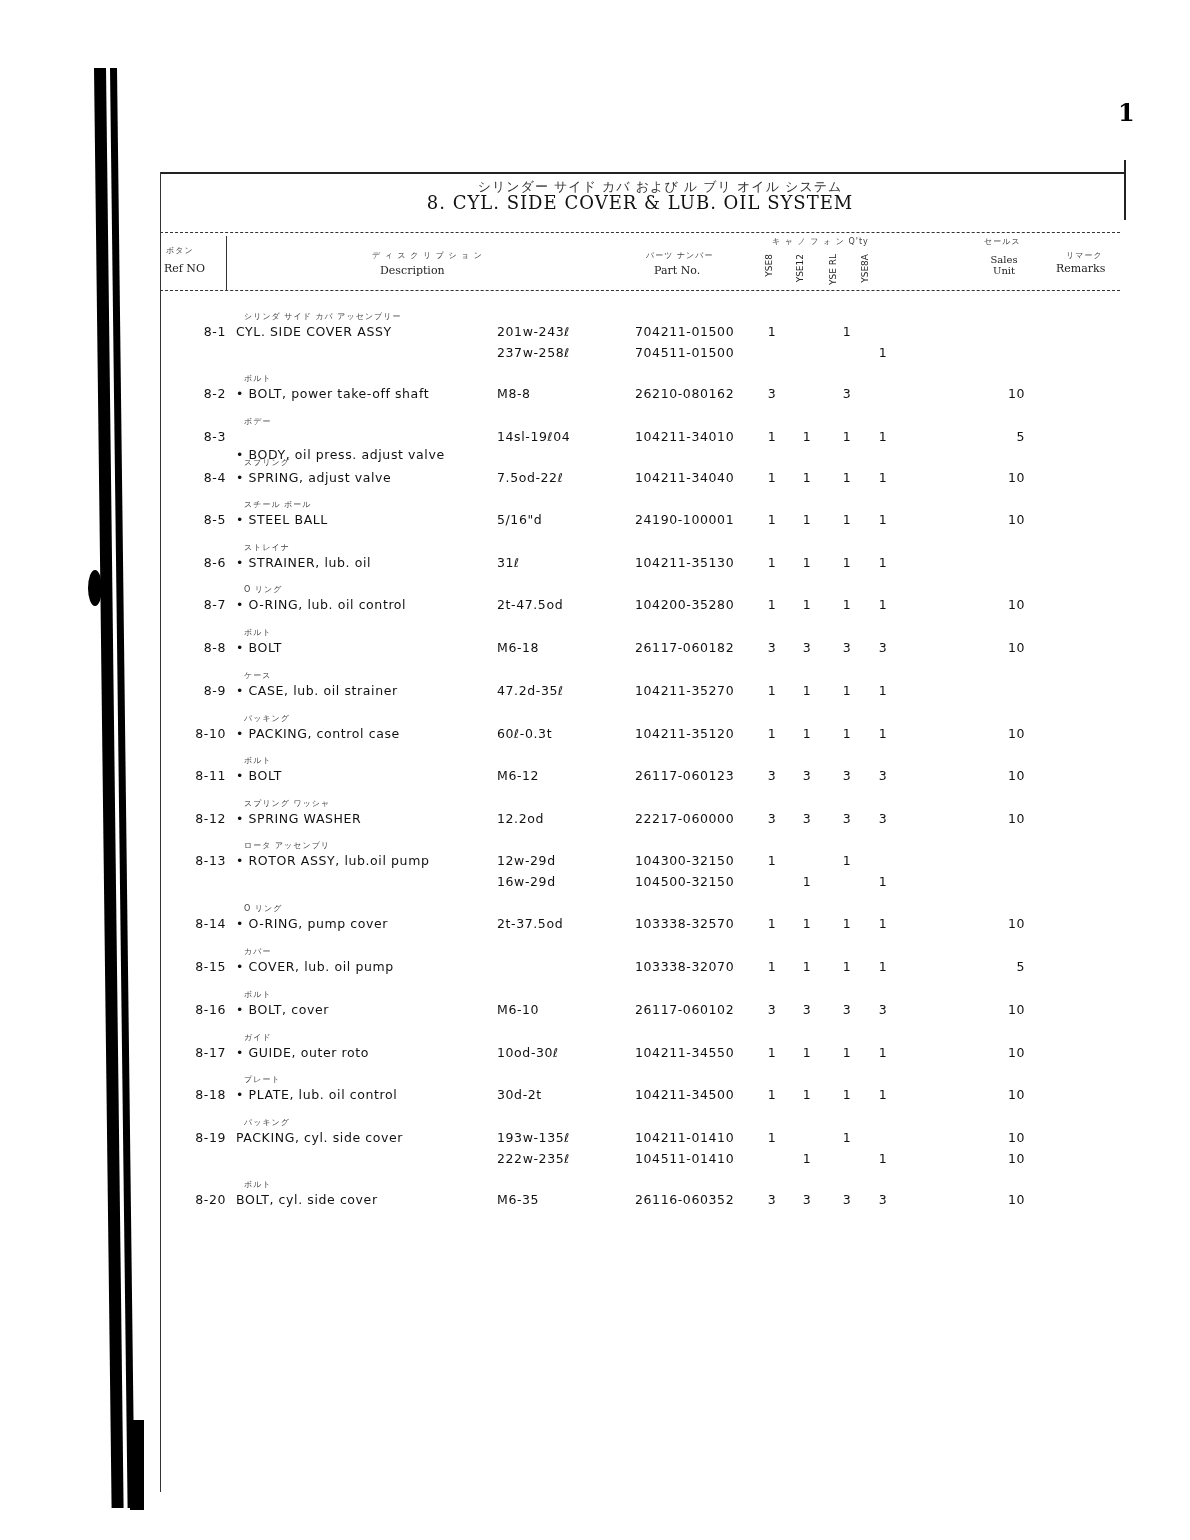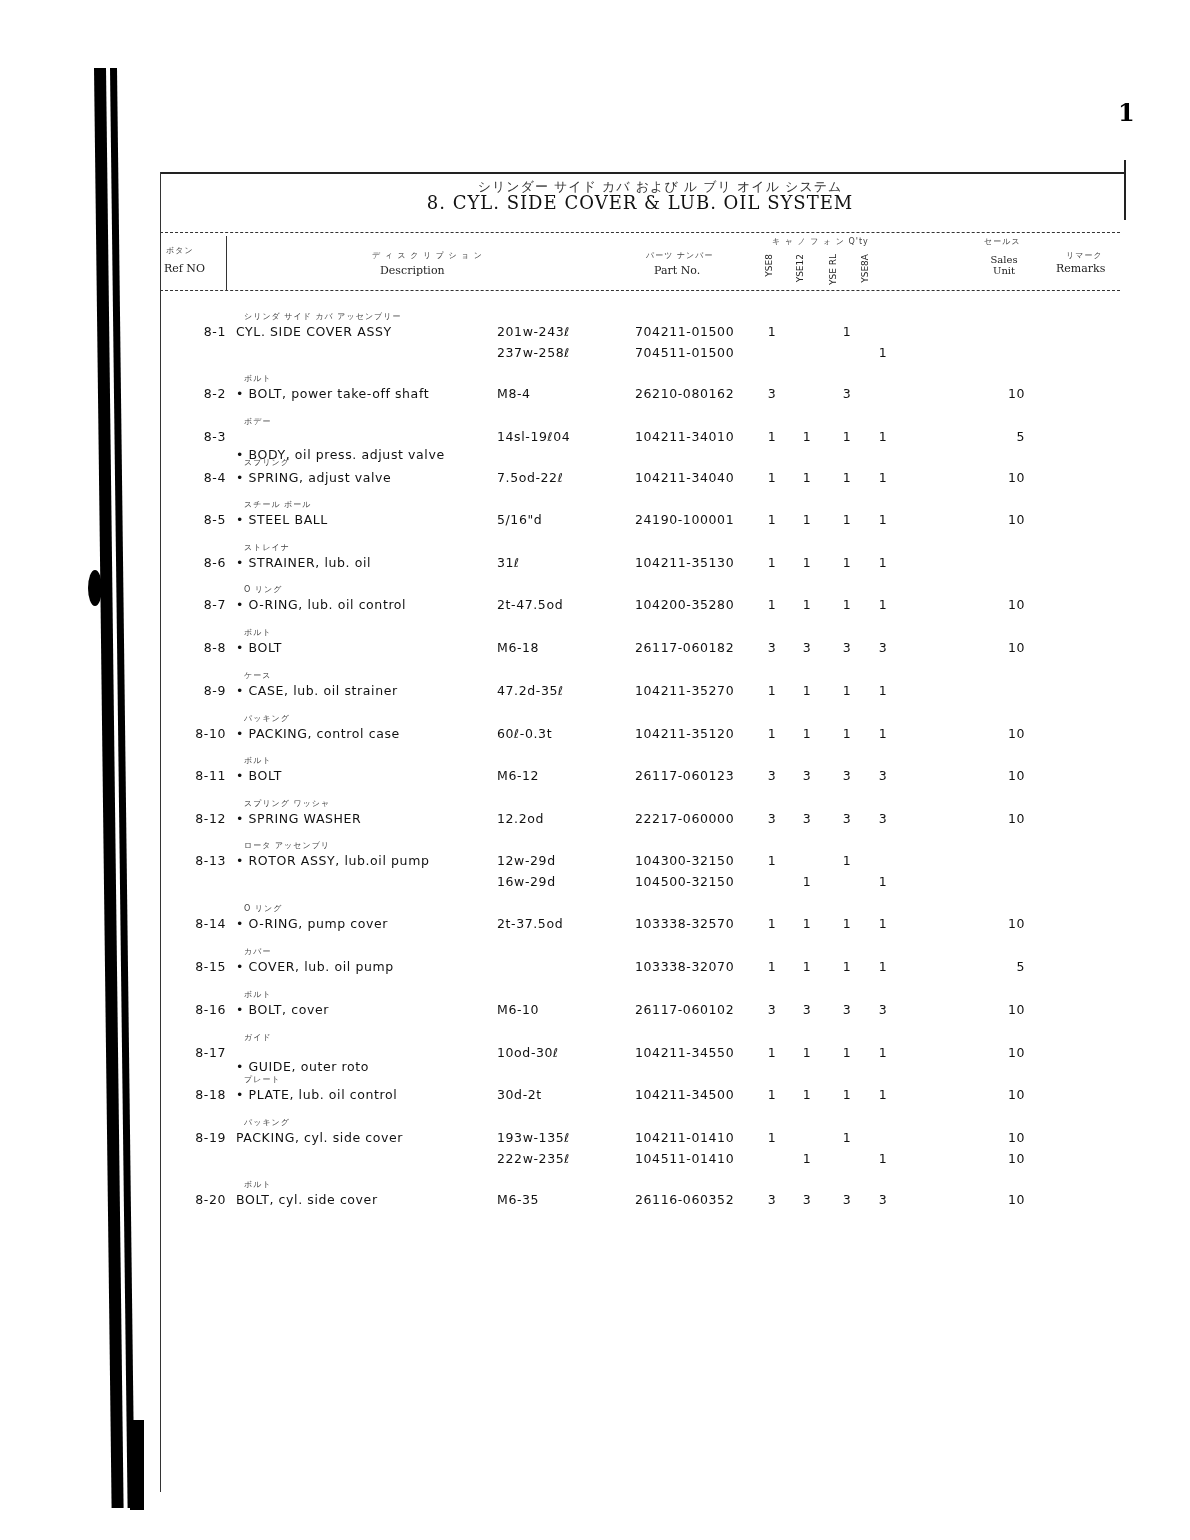--- a/index.html
+++ b/index.html
@@ -90,21 +90,21 @@
       <div class="q" style="top:23px;left:765px"></div>
       <div class="q" style="top:23px;left:800px"></div>
       <div class="q" style="top:23px;left:840px"></div>
       <div class="q" style="top:23px;left:876px">1</div>
       <div class="sales" style="top:23px"></div>
     </div>
     <div class="row" style="top: 384px;">
       <div class="jp" style="top:-11px">ボルト</div>
       <div class="ref" style="top:2px">8-2</div>
       <div class="desc" style="top:2px">• BOLT, power take-off shaft</div>
-      <div class="spec" style="top:2px">M8-4</div>
+      <div class="spec" style="top:2px">M8-8</div>
       <div class="part" style="top:2px">26210-080162</div>
       <div class="q" style="top:2px;left:765px">3</div>
       <div class="q" style="top:2px;left:800px"></div>
       <div class="q" style="top:2px;left:840px">3</div>
       <div class="q" style="top:2px;left:876px"></div>
       <div class="sales" style="top:2px">10</div>
     </div>
     <div class="row" style="top: 427px;">
       <div class="jp" style="top:-11px">ボデー</div>
       <div class="ref" style="top:2px">8-3</div>
@@ -276,21 +276,21 @@
       <div class="part" style="top:2px">26117-060102</div>
       <div class="q" style="top:2px;left:765px">3</div>
       <div class="q" style="top:2px;left:800px">3</div>
       <div class="q" style="top:2px;left:840px">3</div>
       <div class="q" style="top:2px;left:876px">3</div>
       <div class="sales" style="top:2px">10</div>
     </div>
     <div class="row" style="top: 1043px;">
       <div class="jp" style="top:-11px">ガイド</div>
       <div class="ref" style="top:2px">8-17</div>
-      <div class="desc" style="top:16px">• GUIDE, outer roto</div>
+      <div class="desc" style="top:2px">• GUIDE, outer roto</div>
       <div class="spec" style="top:2px">10od-30ℓ</div>
       <div class="part" style="top:2px">104211-34550</div>
       <div class="q" style="top:2px;left:765px">1</div>
       <div class="q" style="top:2px;left:800px">1</div>
       <div class="q" style="top:2px;left:840px">1</div>
       <div class="q" style="top:2px;left:876px">1</div>
       <div class="sales" style="top:2px">10</div>
     </div>
     <div class="row" style="top: 1085px;">
       <div class="jp" style="top:-11px">プレート</div>

